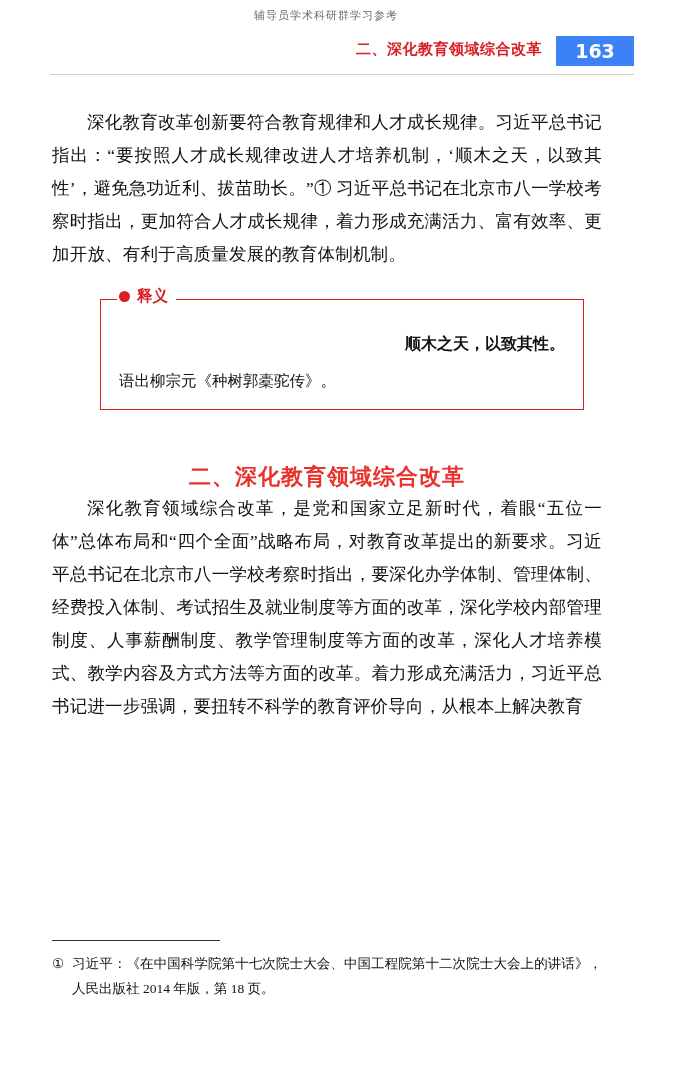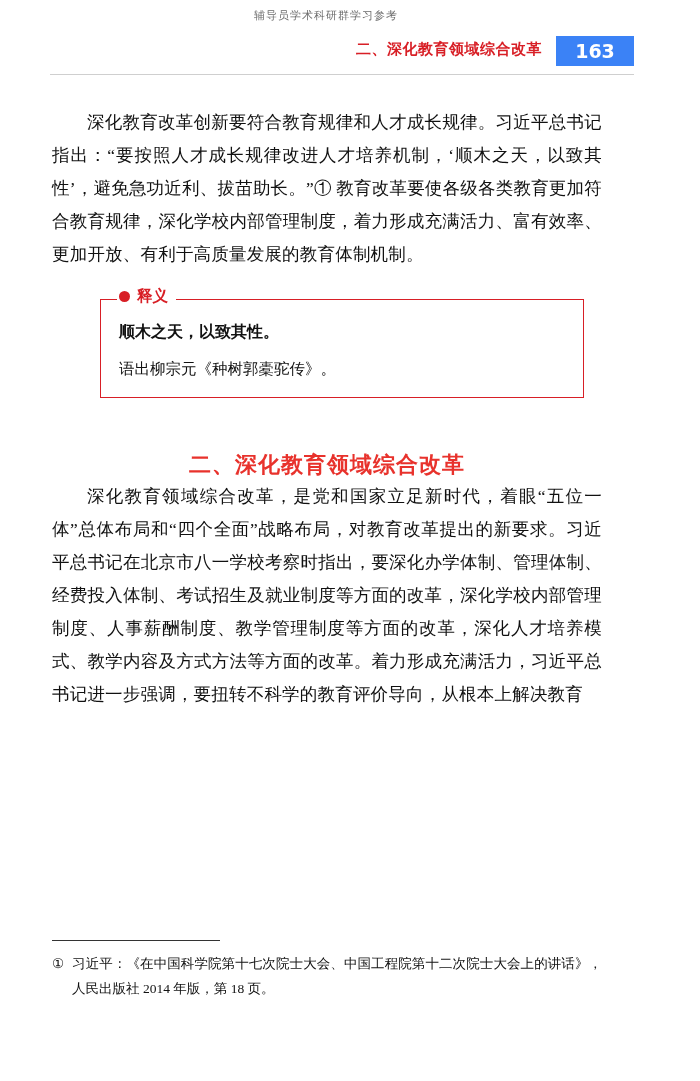--- a/index.html
+++ b/index.html
@@ -97,21 +97,21 @@
   }
   p.gap {
     margin-top: 2px;
   }
 
   
   .callout {
     position: relative;
     margin: 28px 18px 0 48px;
     border: 1px solid #d81f26;
-    padding: 20px 18px 14px 18px;
+    padding: 32px 18px 14px 18px;
     box-sizing: border-box;
   }
   .callout-label {
     position: absolute;
     top: -14px;
     left: 16px;
     background: #ffffff;
     padding: 0 8px 0 2px;
     display: flex;
     align-items: center;
@@ -124,21 +124,21 @@
     background: #d81f26;
     display: inline-block;
   }
   .callout-label-text {
     color: #d81f26;
     font-weight: bold;
     font-size: 15.5px;
     font-family: "DejaVu Sans", "Liberation Sans", sans-serif;
   }
   .callout-term {
-    text-align: left;
+    text-align: right;
     font-weight: bold;
     font-size: 16px;
     margin: 2px 0 12px 0;
     font-family: "Liberation Serif", "DejaVu Serif", serif;
   }
   .callout-line {
     font-size: 15.5px;
     line-height: 28px;
     text-align: justify;
   }
@@ -193,21 +193,21 @@
 
   <div class="running-head">
     <div class="rh-title">二、深化教育领域综合改革</div>
     <div class="page-number-box">163</div>
   </div>
   <div class="rule"></div>
 
   <div class="content">
 
 
-    <p class="body indent gap">深化教育改革创新要符合教育规律和人才成长规律。习近平总书记指出：“要按照人才成长规律改进人才培养机制，‘顺木之天，以致其性’，避免急功近利、拔苗助长。”① 教育改革要使各级各类教育更加符合教育规律，深化学校内部管理制度，着力形成充满活力、富有效率、更加开放、有利于高质量发展的教育体制机制。</p>
+    <p class="body indent gap">深化教育改革创新要符合教育规律和人才成长规律。习近平总书记指出：“要按照人才成长规律改进人才培养机制，‘顺木之天，以致其性’，避免急功近利、拔苗助长。”① 习近平总书记在北京市八一学校考察时指出，更加符合人才成长规律，着力形成充满活力、富有效率、更加开放、有利于高质量发展的教育体制机制。</p>
 
     <div class="callout">
       <div class="callout-label">
         <span class="callout-dot"></span>
         <span class="callout-label-text">释义</span>
       </div>
       <div class="callout-term">顺木之天，以致其性。</div>
       <div class="callout-line">语出柳宗元《种树郭橐驼传》。</div>
     </div>
 

